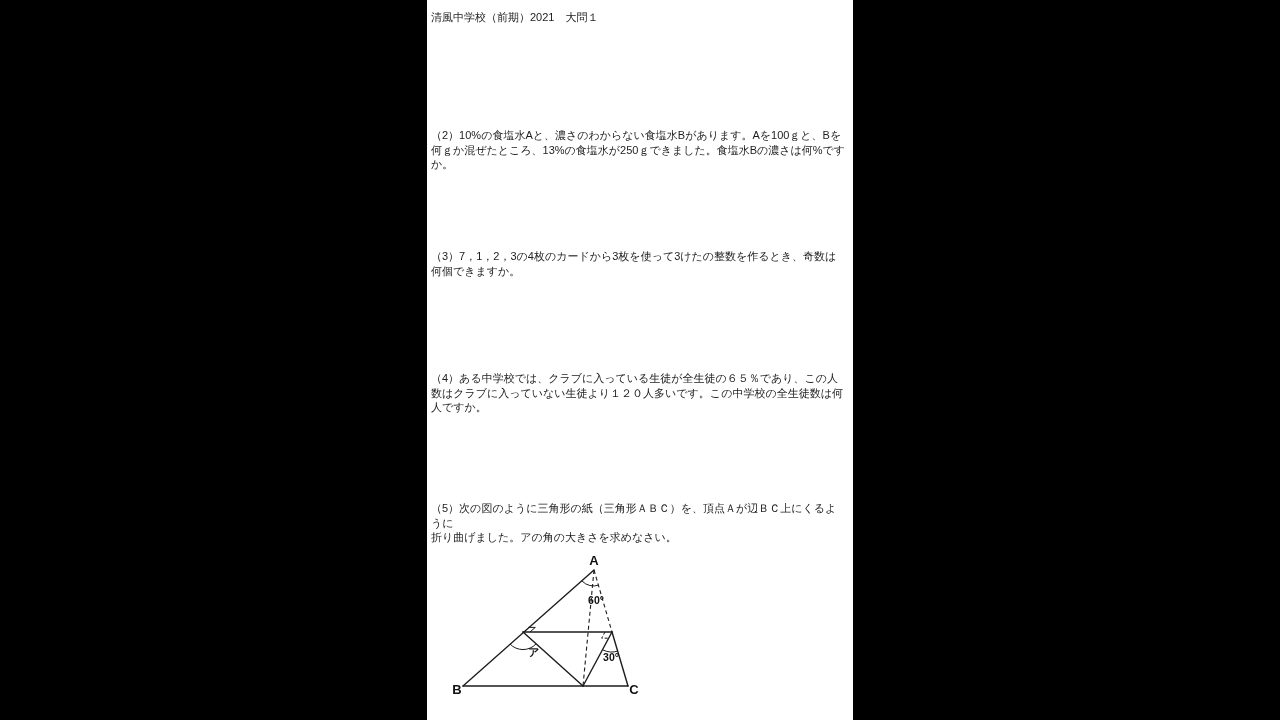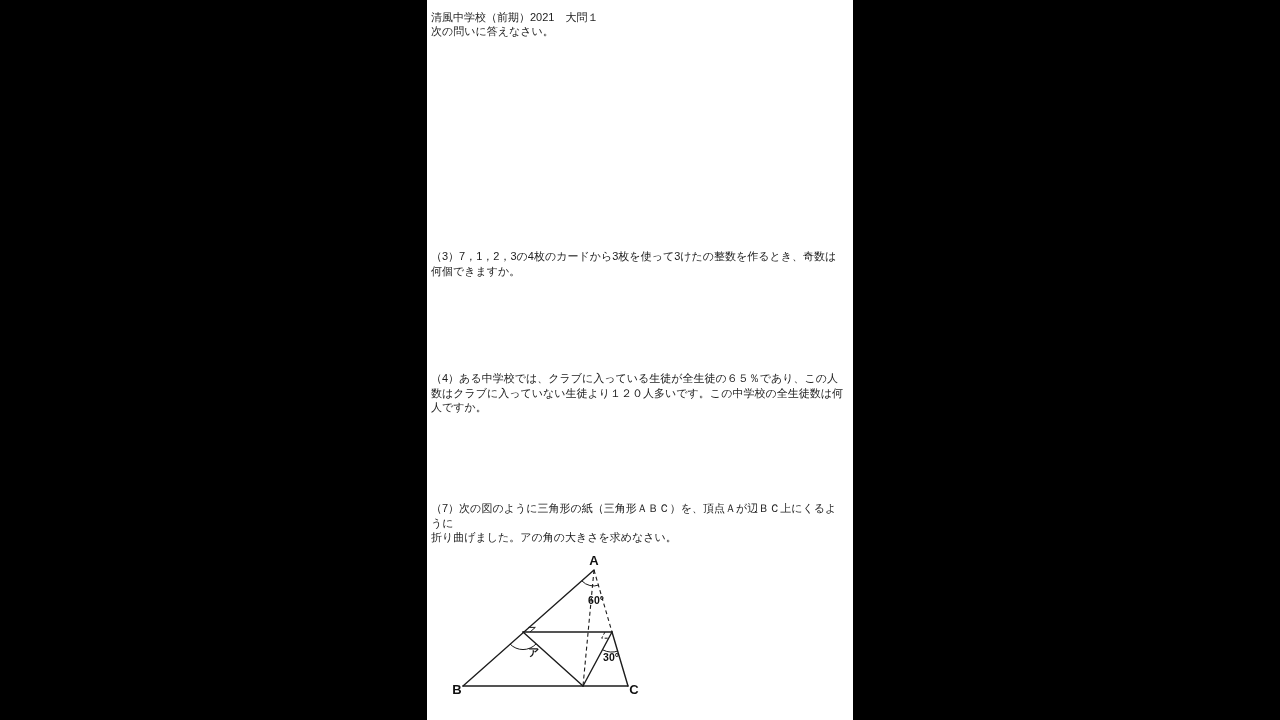--- a/index.html
+++ b/index.html
@@ -42,29 +42,29 @@
   }
 </style>
 </head>
 <body>
 
 <div class="stage">
   <div class="page">
 
     <div class="tblock" style="top:10px">清風中学校（前期）2021　大問１</div>
 
-    <div class="tblock" style="top:24px">次の問いに答えなさい。</div>
 
 
+    <div class="tblock" style="top:128px">（2）10%の食塩水Aと、濃さのわからない食塩水Bがあります。Aを100ｇと、Bを何ｇか混ぜたところ、13%の食塩水が250ｇできました。食塩水Bの濃さは何%ですか。</div>
 
     <div class="tblock" style="top:249px">（3）7，1，2，3の4枚のカードから3枚を使って3けたの整数を作るとき、奇数は何個できますか。</div>
 
     <div class="tblock" style="top:371px">（4）ある中学校では、クラブに入っている生徒が全生徒の６５％であり、この人数はクラブに入っていない生徒より１２０人多いです。この中学校の全生徒数は何人ですか。</div>
 
-    <div class="tblock" style="top:501px">（7）次の図のように三角形の紙（三角形ＡＢＣ）を、頂点Ａが辺ＢＣ上にくるように
+    <div class="tblock" style="top:501px">（5）次の図のように三角形の紙（三角形ＡＢＣ）を、頂点Ａが辺ＢＣ上にくるように
 折り曲げました。アの角の大きさを求めなさい。</div>
 
     <svg class="figure" viewBox="0 0 426 160">
 
       <g stroke="#1c1c1c" stroke-width="1.4" fill="none" stroke-linecap="round">
         <line x1="167" y1="18" x2="36" y2="134"></line>
         <line x1="36" y1="134" x2="201" y2="134"></line>
         <line x1="185" y1="80" x2="201" y2="134"></line>
         <line x1="96" y1="80" x2="185" y2="80"></line>
         <line x1="96" y1="80" x2="156" y2="134"></line>

